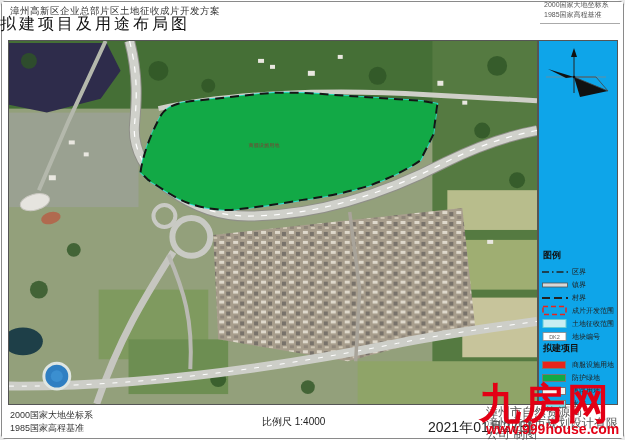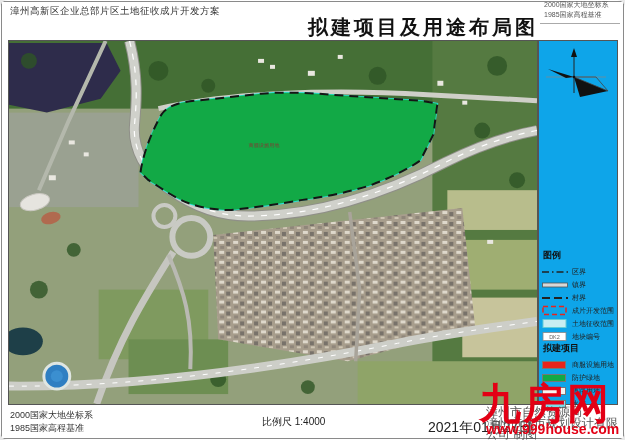--- a/index.html
+++ b/index.html
@@ -2,22 +2,22 @@
 <html><head>
 <meta charset="utf-8">
 <style>
   html,body{margin:0;padding:0;background:#e8e8e8;}
   .sheet{position:relative;width:625px;height:440px;background:#ffffff;overflow:hidden;
          font-family:"Liberation Sans","DejaVu Sans",sans-serif;color:#222;border-radius:8px;}
   .frame{position:absolute;inset:1px;border:1px solid #8a8a8a;pointer-events:none;}
 
   
   .project-label{position:absolute;left:10px;top:5px;font-size:9.5px;color:#333;letter-spacing:.5px;}
-  .page-title{position:absolute;left:0;top:14px;width:538px;text-align:right;
-              font-size:20px;font-weight:bold;letter-spacing:3px;color:#111;}
+  .page-title{position:absolute;left:0;top:14px;width:538px;text-align:left;
+              font-size:16px;font-weight:normal;letter-spacing:3px;color:#111;}
   .datum-top{position:absolute;left:544px;top:0px;font-size:7px;color:#555;line-height:10px;width:74px;}
   .datum-top-rule{position:absolute;left:540px;top:23px;width:80px;border-top:1px solid #aaa;}
 
   
   .map-area{position:absolute;left:8px;top:40px;width:530px;height:365px;border:1px solid #555;
             box-sizing:border-box;background:#93a07b;}
   .map-area svg{display:block;width:100%;height:100%;}
 
   
   .panel{position:absolute;left:538px;top:40px;width:80px;height:365px;border:1px solid #555;

